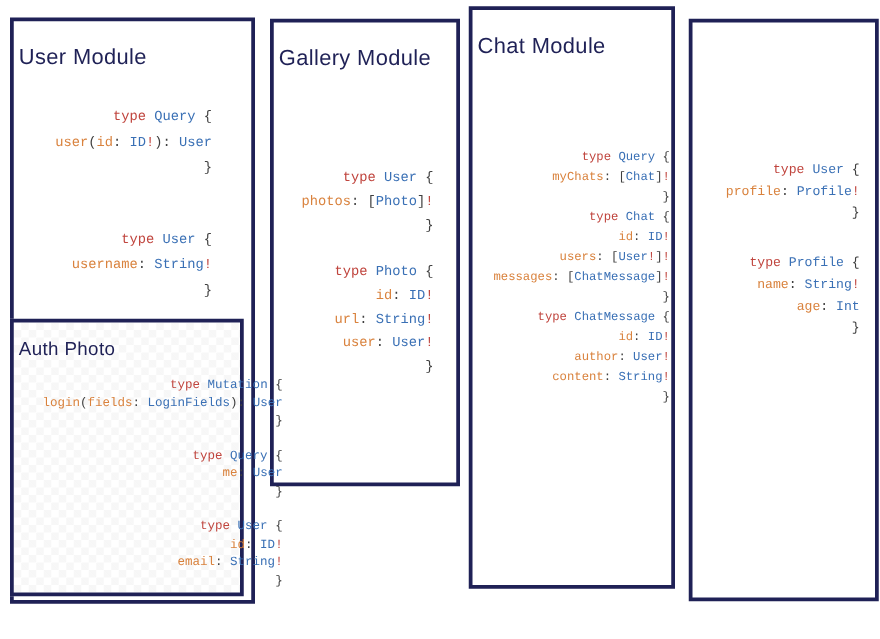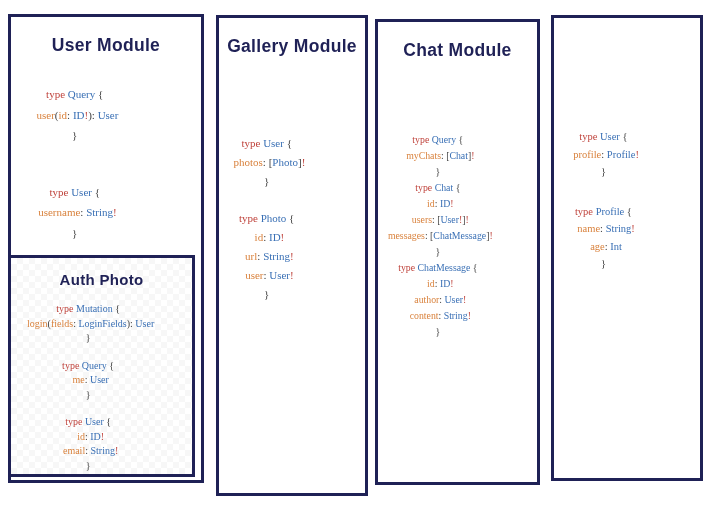--- a/index.html
+++ b/index.html
@@ -16,32 +16,31 @@
     font-family: "Liberation Sans", sans-serif;
   }
   .module {
     position: absolute;
     box-sizing: border-box;
     border: 3px solid var(--border, #1f2156);
     background: #ffffff;
   }
   .module .title {
     margin: 18px 4px 0 4px;
-    text-align: center;
     font-size: 17.5px;
-    font-weight: bold;
+    font-weight: normal;
     letter-spacing: 0.3px;
     color: var(--title, #1f2156);
     font-family: "Liberation Sans", sans-serif;
   }
   .module .code {
     position: absolute;
-    font-family: Liberation Serif, serif;
+    font-family: Liberation Mono, monospace;
     white-space: pre;
-    text-align: center;
+    text-align: right;
   }
   .tk-k { color: var(--keyword, #c0453e); }
   .tk-t { color: var(--type, #3a70b5); }
   .tk-f { color: var(--field, #d9823d); }
   .tk-p { color: var(--punct, #3f3f3f); }
 
   
   #mod-user { left: 8px; top: 14px; width: 196px; height: 469px; }
   #mod-user .code { left: 20px; top: 67px; font-size: 11px; line-height: 20.5px; }
   #mod-user .blk + .blk { margin-top: 36px; }
@@ -53,26 +52,26 @@
       linear-gradient(45deg, rgba(0,0,0,0.03) 25%, transparent 25%, transparent 75%, rgba(0,0,0,0.03) 75%),
       linear-gradient(45deg, rgba(0,0,0,0.03) 25%, transparent 25%, transparent 75%, rgba(0,0,0,0.03) 75%);
     background-size: 12px 12px;
     background-position: 0 0, 6px 6px;
   }
   #mod-auth .title { margin-top: 13px; font-size: 15px; }
   #mod-auth .code { left: 11px; top: 44px; font-size: 10px; line-height: 14.5px; }
   #mod-auth .blk + .blk { margin-top: 13px; }
 
   
-  #mod-gallery { left: 216px; top: 15px; width: 152px; height: 481px; }
+  #mod-gallery { left: 216px; top: 15px; width: 152px; height: 374px; }
   #mod-gallery .code { left: 9px; top: 116px; font-size: 11px; line-height: 19px; }
   #mod-gallery .blk + .blk { margin-top: 18px; }
 
   
-  #mod-chat { left: 375px; top: 19px; width: 165px; height: 466px; }
+  #mod-chat { left: 375px; top: 5px; width: 165px; height: 466px; }
   #mod-chat .code { left: 5px; top: 110px; font-size: 9.8px; line-height: 16px; }
   #mod-chat .blk + .blk { }
 
   
   #mod-profile { left: 551px; top: 15px; width: 152px; height: 466px; }
   #mod-profile .code { left: 14px; top: 110px; font-size: 10.5px; line-height: 17.5px; }
   #mod-profile .blk + .blk { margin-top: 22px; }
 </style>
 </head>
 <body>

